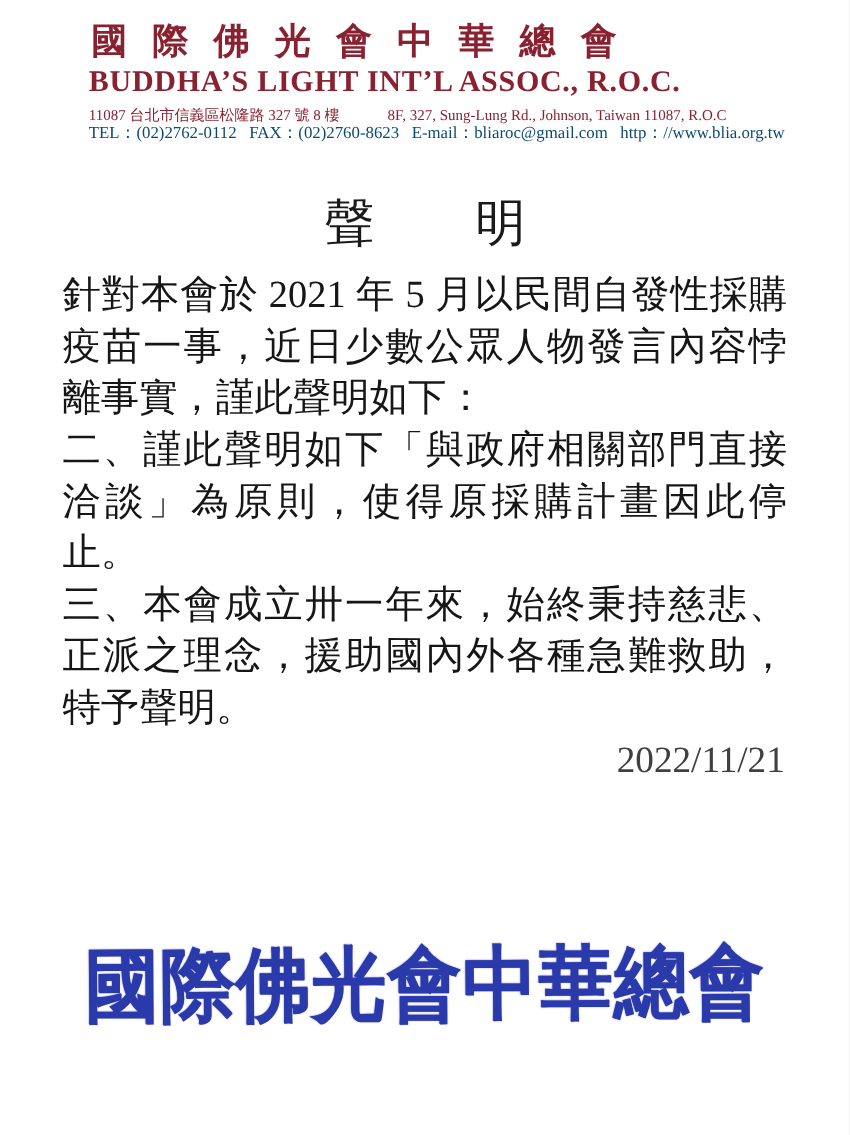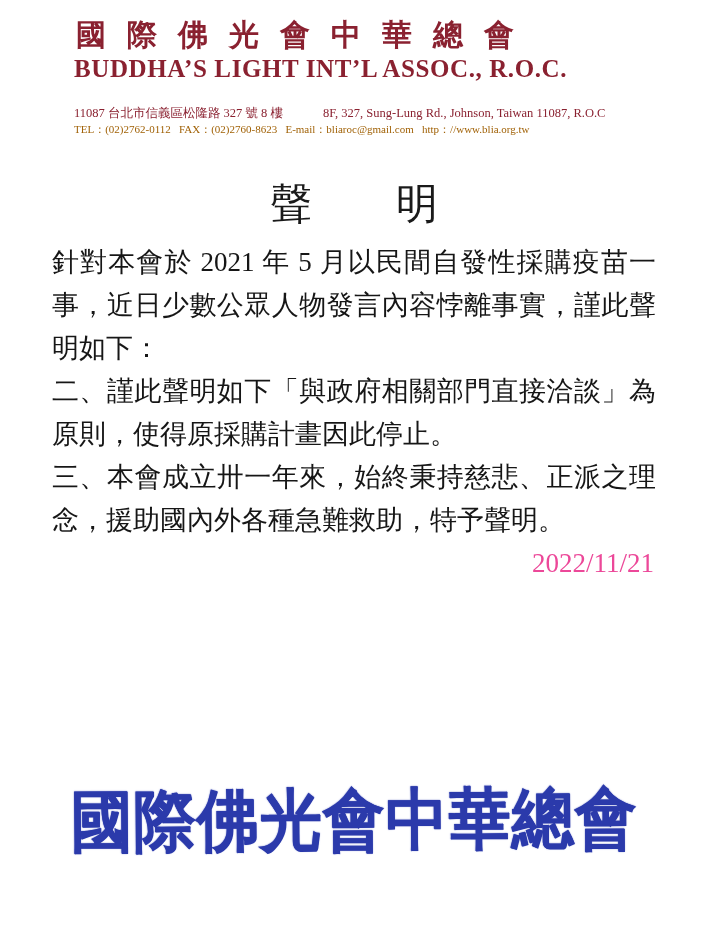--- a/index.html
+++ b/index.html
@@ -48,58 +48,58 @@
     line-height: 30px;
     margin-top: 2px;
     font-family: Liberation Serif, serif;
   }
   .addr-line {
     display: flex;
     gap: 40px;
     font-size: 12.5px;
     color: #8a2130;
     line-height: 16px;
-    margin-top: 21px;
+    margin-top: 4px;
     white-space: nowrap;
   }
   .contact-line {
-    font-size: 11px;
-    color: #a16207;
+    font-size: 14px;
+    color: #0c4a6e;
     line-height: 16px;
     white-space: pre;
   }
 
   
   .doc-title {
     margin-top: 44px;
     display: flex;
     justify-content: center;
     gap: 84px;
     font-size: 42px;
     line-height: 46px;
     color: #1a1a1a;
     font-weight: 500;
   }
 
   
   .doc-body {
     margin-top: 14px;
     padding: 0 52px;
-    font-size: 27px;
+    font-size: 32px;
     line-height: 43px;
     text-align: justify;
     color: #161616;
   }
   .doc-body p { margin: 0; }
   .doc-date {
     padding: 0 54px;
-    font-size: 27px;
+    font-size: 31px;
     line-height: 43px;
     text-align: right;
-    color: #ec4899;
+    color: #404040;
   }
 
   
   .stamp {
     position: absolute;
     left: 0;
     right: 0;
     top: 778px;
     text-align: center;
     font-size: 62px;

